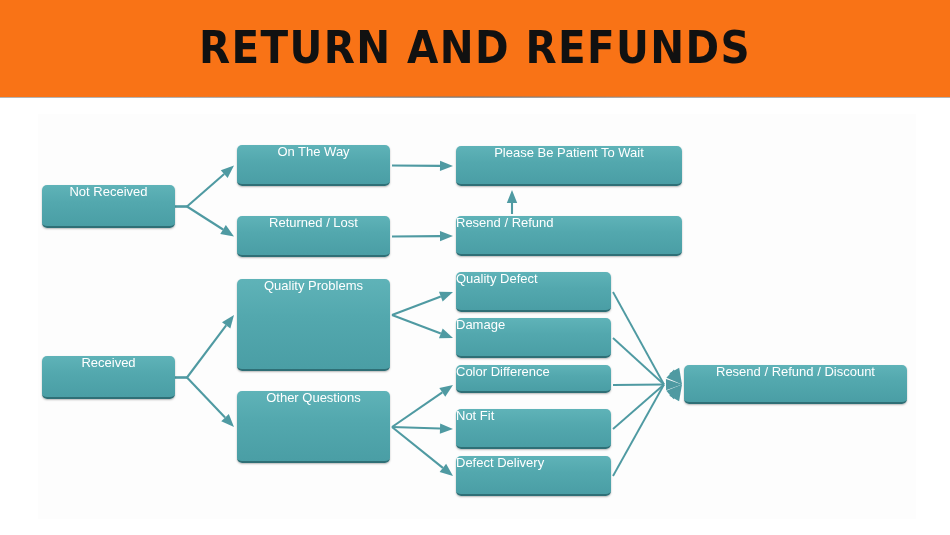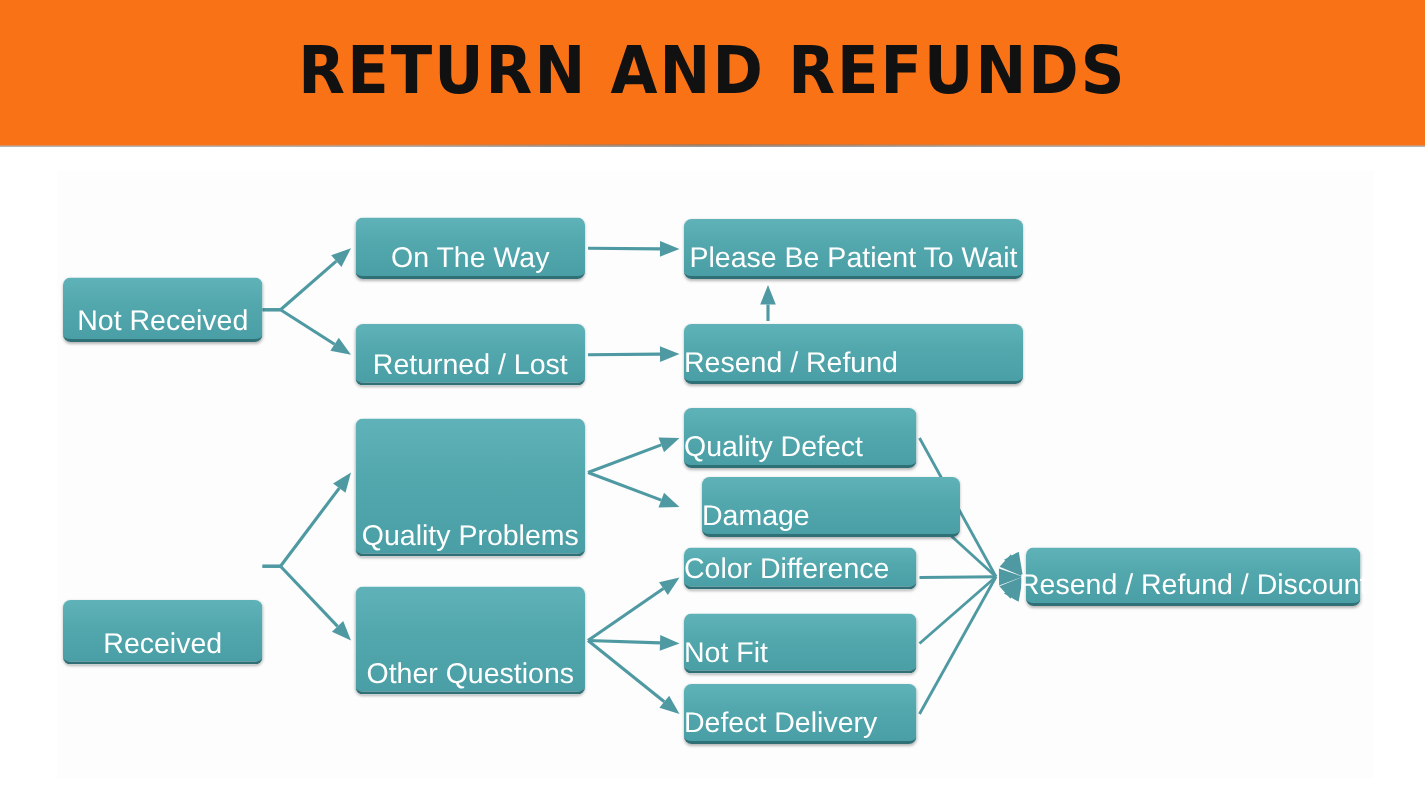--- a/index.html
+++ b/index.html
@@ -76,24 +76,24 @@
 
   
   .node {
     position: absolute;
     box-sizing: border-box;
     border-radius: 5px;
     background: linear-gradient(to bottom, #5fb3b8 0%, #53a8ae 42%, #4a9ea5 100%);
     border-bottom: 2px solid #2f6f76;
     box-shadow: 0 1px 2px rgba(0,0,0,0.28);
     color: #ffffff;
-    font-size: 19px;
+    font-size: 13px;
     line-height: 1.1;
     display: flex;
-    align-items: flex-end;
+    align-items: flex-start;
     white-space: nowrap;
   }
   .node.center { justify-content: center; padding: 0 10px; }
   .node.left   { justify-content: flex-start; }
   .node .label { pointer-events: none; }
 </style>
 </head>
 <body>
 
 <div id="header">
@@ -155,33 +155,33 @@
       </div>
       <div class="node center" style="left: 237px; top: 118px; width: 153px; height: 41px;">
         <span class="label">Returned / Lost</span>
       </div>
       <div class="node center" style="left: 456px; top: 48px; width: 226px; height: 40px;">
         <span class="label">Please Be Patient To Wait</span>
       </div>
       <div class="node left" style="left: 456px; top: 118px; width: 226px; height: 40px;">
         <span class="label">Resend / Refund</span>
       </div>
-      <div class="node center" style="left: 42px; top: 258px; width: 133px; height: 43px; margin-top: 44px;">
+      <div class="node center" style="left: 42px; top: 258px; width: 133px; height: 43px;">
         <span class="label">Received</span>
       </div>
       <div class="node center" style="left: 237px; top: 181px; width: 153px; height: 92px;">
         <span class="label">Quality Problems</span>
       </div>
       <div class="node center" style="left: 237px; top: 293px; width: 153px; height: 72px;">
         <span class="label">Other Questions</span>
       </div>
       <div class="node left" style="left: 456px; top: 174px; width: 155px; height: 40px;">
         <span class="label">Quality Defect</span>
       </div>
-      <div class="node left" style="left: 468px; top: 220px; width: 172px; height: 40px;">
+      <div class="node left" style="left: 456px; top: 220px; width: 155px; height: 40px;">
         <span class="label">Damage</span>
       </div>
       <div class="node left" style="left: 456px; top: 267px; width: 155px; height: 28px;">
         <span class="label">Color Difference</span>
       </div>
       <div class="node left" style="left: 456px; top: 311px; width: 155px; height: 40px;">
         <span class="label">Not Fit</span>
       </div>
       <div class="node left" style="left: 456px; top: 358px; width: 155px; height: 40px;">
         <span class="label">Defect Delivery</span>

